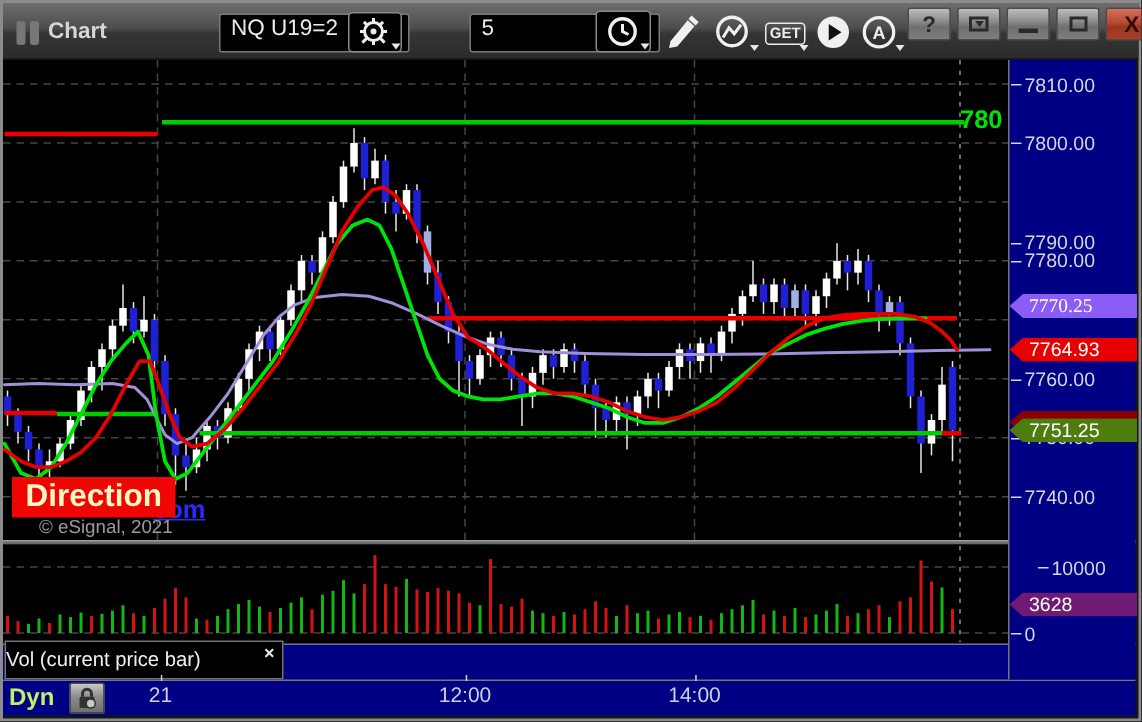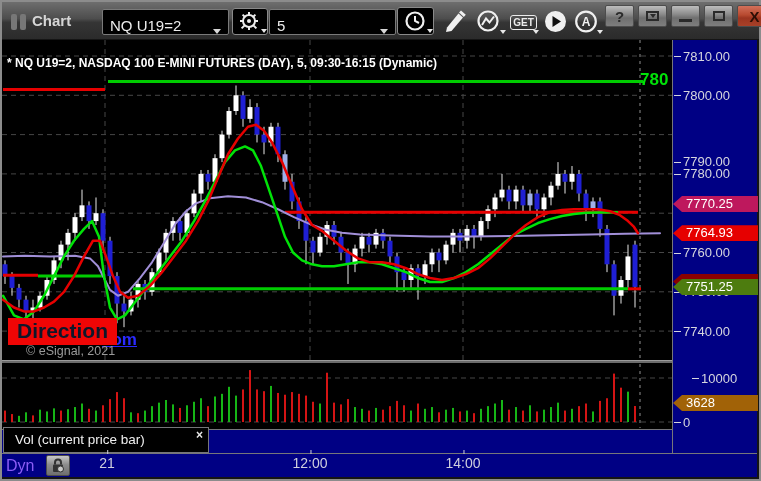--- a/index.html
+++ b/index.html
@@ -6,21 +6,21 @@
   *{box-sizing:border-box;}
   .window{position:relative;width:761px;height:481px;background:#141414;overflow:hidden;
           font-family:"Liberation Sans",sans-serif;box-shadow:inset 0 0 0 2px #8c8c8c;}
   
   .titlebar{position:absolute;left:2px;top:2px;width:757px;height:38px;
     background:linear-gradient(#6e6e6e,#4d4d4d 45%,#353535 55%,#2b2b2b);border-bottom:1px solid #151515;}
   .app-icon{position:absolute;left:9px;top:12px;display:flex;gap:3px;}
   .app-icon i{display:block;width:6px;height:16px;background:#777;border-radius:2px;}
   .app-title{position:absolute;left:30px;top:10px;font-size:15px;font-weight:bold;color:#d6d6d6;}
   .combo{position:absolute;top:7px;height:26px;background:#000;border:1px solid #7a7a7a;border-radius:2px;
-    color:#ececec;font-size:15px;display:flex;align-items:flex-end;padding:0 7px;}
+    color:#ececec;font-size:15px;display:flex;align-items:flex-start;padding:0 7px;margin-left:44px;}
   .combo-symbol{left:100px;width:127px;}
   .combo-interval{left:267px;width:127px;}
   .dd-arrow{margin-left:auto;width:0;height:0;border-left:4px solid transparent;border-right:4px solid transparent;border-top:5px solid #d8d8d8;}
   .tool-btn{position:absolute;top:6px;background:#000;border:1px solid #8a8a8a;border-radius:3px;padding:0;cursor:pointer;}
   .btn-gear{left:230px;width:36px;height:27px;}
   .btn-clock{left:395px;width:37px;height:28px;top:5px;}
   .icon-btn{position:absolute;top:6px;height:27px;background:transparent;border:none;padding:0;cursor:pointer;}
   .mini-arrow{position:absolute;right:0;bottom:1px;width:0;height:0;border-left:3.5px solid transparent;border-right:3.5px solid transparent;border-top:4px solid #e8e8e8;}
   .get-box{display:inline-block;border:1.5px solid #ececec;border-radius:3px;font-size:10px;font-weight:bold;color:#ececec;padding:1px 2px;letter-spacing:0;}
   .winbtns{position:absolute;left:603px;top:3px;display:flex;gap:4px;}
@@ -32,31 +32,31 @@
   .win-btn.close span.txt{color:#2d0e05;}
   .glyph-min{width:13px;height:3px;background:#2a2a2a;margin-top:9px;}
   .glyph-max{width:12px;height:10px;border:2px solid #2a2a2a;}
   .glyph-restore{position:relative;width:13px;height:10px;border:2px solid #2a2a2a;}
   .glyph-restore i{position:absolute;left:2px;top:1px;width:0;height:0;border-left:3px solid transparent;border-right:3px solid transparent;border-top:4px solid #2a2a2a;}
   
   .main-pane{position:absolute;left:2px;top:40px;width:670px;height:320px;background:#000;overflow:hidden;}
   .main-pane svg,.vol-pane svg{position:absolute;left:0;top:0;}
   .chart-title{position:absolute;left:5px;top:16px;font-size:12px;font-weight:bold;color:#fff;white-space:nowrap;}
   .green-line-label{position:absolute;left:638px;top:30px;font-size:17px;font-weight:bold;color:#00e208;white-space:nowrap;}
-  .direction-label{position:absolute;left:6px;top:278px;background:#f00505;color:#0f172a;font-size:21px;font-weight:bold;padding:1px 9px 2px;z-index:3;}
+  .direction-label{position:absolute;left:6px;top:278px;background:#f00505;color:#fef9c3;font-size:21px;font-weight:bold;padding:1px 9px 2px;z-index:3;}
   .link-label{position:absolute;left:100px;top:290px;font-size:17px;font-weight:bold;color:#2a2aff;text-decoration:underline;z-index:2;}
   .copyright{position:absolute;left:24px;top:304px;font-size:12.5px;color:#9a9a9a;z-index:2;}
   .pane-divider{position:absolute;left:2px;top:360px;width:755px;height:3px;background:#6b6b6b;border-top:1px solid #9b9b9b;}
   .vol-pane{position:absolute;left:2px;top:363px;width:670px;height:66px;background:#000;overflow:hidden;}
   
   .tab-row{position:absolute;left:2px;top:429px;width:755px;height:24px;background:#000084;border-top:1px solid #76767a;}
-  .vol-tab{position:absolute;left:1px;top:-3px;width:206px;height:26px;background:#000;border:1px solid #76767a;color:#f0f0f0;font-size:13.5px;line-height:24px;padding-left:11px;}
+  .vol-tab{position:absolute;left:1px;top:-3px;width:186px;height:26px;background:#000;border:1px solid #76767a;color:#f0f0f0;font-size:13.5px;line-height:24px;}
   .tab-close{position:absolute;right:5px;top:1px;font-size:12px;font-weight:bold;color:#e8e8e8;line-height:1;cursor:pointer;}
   .time-axis{position:absolute;left:2px;top:453px;width:755px;height:24px;background:#000084;border-top:1px solid #76767a;}
-  .dyn{position:absolute;left:4px;top:3px;font-size:16px;font-weight:normal;color:#8b5cf6;}
+  .dyn{position:absolute;left:4px;top:3px;font-size:16px;font-weight:bold;color:#bef264;}
   .lock-btn{position:absolute;left:44px;top:1px;width:24px;height:21px;border:1px solid #4c4c4c;border-radius:2px;
     background:linear-gradient(#c8c8c8,#8d8d8d 45%,#6f6f6f);padding:0;cursor:pointer;display:flex;align-items:center;justify-content:center;}
   .time-label{position:absolute;top:1px;transform:translateX(-50%);font-size:14px;color:#cfcfdd;}
   .time-label::before{content:"";position:absolute;left:50%;top:-5px;width:1px;height:4px;background:#cfcfdd;}
   
   .price-axis{position:absolute;left:672px;top:40px;width:85px;height:413px;background:#000084;border-left:1px solid #76767a;}
   .axis-label{position:absolute;left:1px;padding-left:9px;font-size:13px;color:#d6d6de;line-height:15px;z-index:1;white-space:nowrap;}
   .axis-label::before{content:"";position:absolute;left:0;top:50%;width:7px;height:1px;background:#d6d6de;}
   .price-tag{position:absolute;left:0;width:85px;height:16px;line-height:16px;padding-left:13px;font-size:13px;color:#fff;white-space:nowrap;
     clip-path:polygon(0 50%,9px 0,100% 0,100% 100%,9px 100%);}
@@ -358,21 +358,20 @@
         <line x1="108" x2="643" y1="81.545" y2="81.545" stroke="#00cc00" stroke-width="3"></line>
         <line x1="3" x2="38" y1="275.2940000000007" y2="275.2940000000007" stroke="#e60000" stroke-width="3"></line>
         <line x1="38" x2="105" y1="276.08000000000004" y2="276.08000000000004" stroke="#00cc00" stroke-width="3"></line>
         <line x1="285" x2="638" y1="212.2175" y2="212.2175" stroke="#e60000" stroke-width="3"></line>
         <line x1="133" x2="628" y1="288.8525" y2="288.8525" stroke="#00cc00" stroke-width="3"></line>
         <line x1="628" x2="641" y1="288.8525" y2="288.8525" stroke="#e60000" stroke-width="3"></line>
         <polyline points="3,256.43 25,255.64400000000072 50,256.43 75,255.64400000000072 90,258.395 98,266.255 104,278.045 110,289.83500000000004 118,295.73 128,291.8 140,278.045 152,262.32500000000005 164,242.675 176,223.025 186,211.235 196,203.375 210,198.26599999999928 228,196.30099999999928 246,197.48000000000002 262,202.1959999999993 278,209.27 294,217.13 310,224.20400000000072 326,229.70599999999928 342,232.85 360,234.42199999999858 390,235.6009999999993 430,236.38699999999858 470,236.38699999999858 510,235.9940000000007 550,235.20800000000145 590,234.42199999999858 625,233.63599999999929 660,233.12509999999887" fill="none" stroke="#a18fd8" stroke-width="2" stroke-linejoin="round" stroke-linecap="round"></polyline>
         <polyline points="3,295.73 14,315.38 24,319.31 34,311.45000000000005 44,295.73 54,276.08000000000004 64,256.43 74,240.71 84,228.92000000000002 92,221.06 99,236.78 104,276.08000000000004 110,307.52 117,319.31 125,315.38 134,303.59000000000003 146,287.87 158,272.15 170,256.43 182,240.71 194,221.06 205,201.41 215,181.76 225,162.11 235,150.32 245,146.39 253,150.32 261,166.04000000000002 269,189.62 277,213.20000000000002 285,236.78 293,252.5 302,260.36 312,264.29 322,266.255 334,266.255 346,264.29 358,262.32500000000005 370,262.32500000000005 382,264.29 394,268.22 406,272.15 418,278.045 430,281.975 442,281.975 454,278.045 466,272.15 478,264.29 490,254.465 502,244.64000000000001 514,234.815 526,228.92000000000002 538,223.025 550,219.095 562,215.95099999999928 574,213.98599999999928 586,212.80699999999857 600,212.41400000000073 617,212.2175" fill="none" stroke="#00e208" stroke-width="2.5" stroke-linejoin="round" stroke-linecap="round"></polyline>
         <polyline points="3,299.65999999999997 14,307.52 24,311.45000000000005 34,311.45000000000005 44,307.52 54,301.625 64,291.8 74,276.08000000000004 84,256.43 93,240.71 100,240.71 106,256.43 113,276.08000000000004 120,291.8 128,297.69500000000005 138,295.73 150,285.905 162,272.15 174,256.43 186,240.71 198,221.06 208,201.41 218,177.82999999999998 228,154.25 238,138.53 248,126.74000000000001 256,124.775 264,130.67000000000002 272,142.46 282,162.11 292,185.69 302,209.27 312,224.99 322,230.88500000000002 334,240.71 346,250.535 358,258.395 370,262.32500000000005 382,262.32500000000005 394,264.29 406,268.22 418,274.115 430,278.045 442,280.01 454,278.045 466,274.115 478,268.22 490,258.395 502,246.60500000000002 514,234.815 526,224.99 538,217.13 550,212.0209999999993 562,210.0559999999993 574,209.27 586,209.27 598,209.27 610,211.235 620,215.16500000000002 628,221.06 634,226.955 638,233.24300000000144" fill="none" stroke="#e60000" stroke-width="2.5" stroke-linejoin="round" stroke-linecap="round"></polyline>
       </svg>
-    <div class="chart-title">* NQ U19=2, NASDAQ 100 E-MINI FUTURES (DAY), 5, 09:30-16:15 (Dynamic)</div>
     <div class="green-line-label">780</div>
     <div class="link-label">com</div>
     <div class="direction-label">Direction</div>
     <div class="copyright">© eSignal, 2021</div>
   </div>
 
   <div class="pane-divider"></div>
 
   <div class="vol-pane">
     <svg id="svg-vol" width="670" height="66" viewBox="2 363 670 66">
@@ -500,21 +499,21 @@
       <div id="price-labels">
         <div class="axis-label" style="top: 8.5px;">7810.00</div>
         <div class="axis-label" style="top: 47.8px;">7800.00</div>
         <div class="axis-label" style="top: 87.1px; margin-top: 27px;">7790.00</div>
         <div class="axis-label" style="top: 126.4px;">7780.00</div>
         <div class="axis-label" style="top: 205px;">7760.00</div>
         <div class="axis-label" style="top: 244.3px;">7750.00</div>
         <div class="axis-label" style="top: 283.6px;">7740.00</div>
         <div class="axis-label" style="top: 330.5px; margin-left: 18px;">10000</div>
         <div class="axis-label" style="top: 374.5px;">0</div>
-        <div class="price-tag" style="top: 156px; background: #be185d; z-index: 3;">7770.25</div>
+        <div class="price-tag" style="top: 156px; background: #8b5cf6; z-index: 3; font-family: Liberation Serif, serif;">7770.25</div>
         <div class="price-tag" style="top: 185.125px; background: rgb(230, 0, 0); z-index: 3;">7764.93</div>
         <div class="price-tag" style="top: 233.582px; background: rgb(138, 0, 0); z-index: 2;"></div>
         <div class="price-tag" style="top: 238.887px; background: #4d7c0f; z-index: 3;">7751.25</div>
-        <div class="price-tag" style="top: 355px; background: #a16207; z-index: 3;">3628</div>
+        <div class="price-tag" style="top: 355px; background: #701a75; z-index: 3;">3628</div>
       </div>
     </div>
 
 </div>
 
 </body></html>

